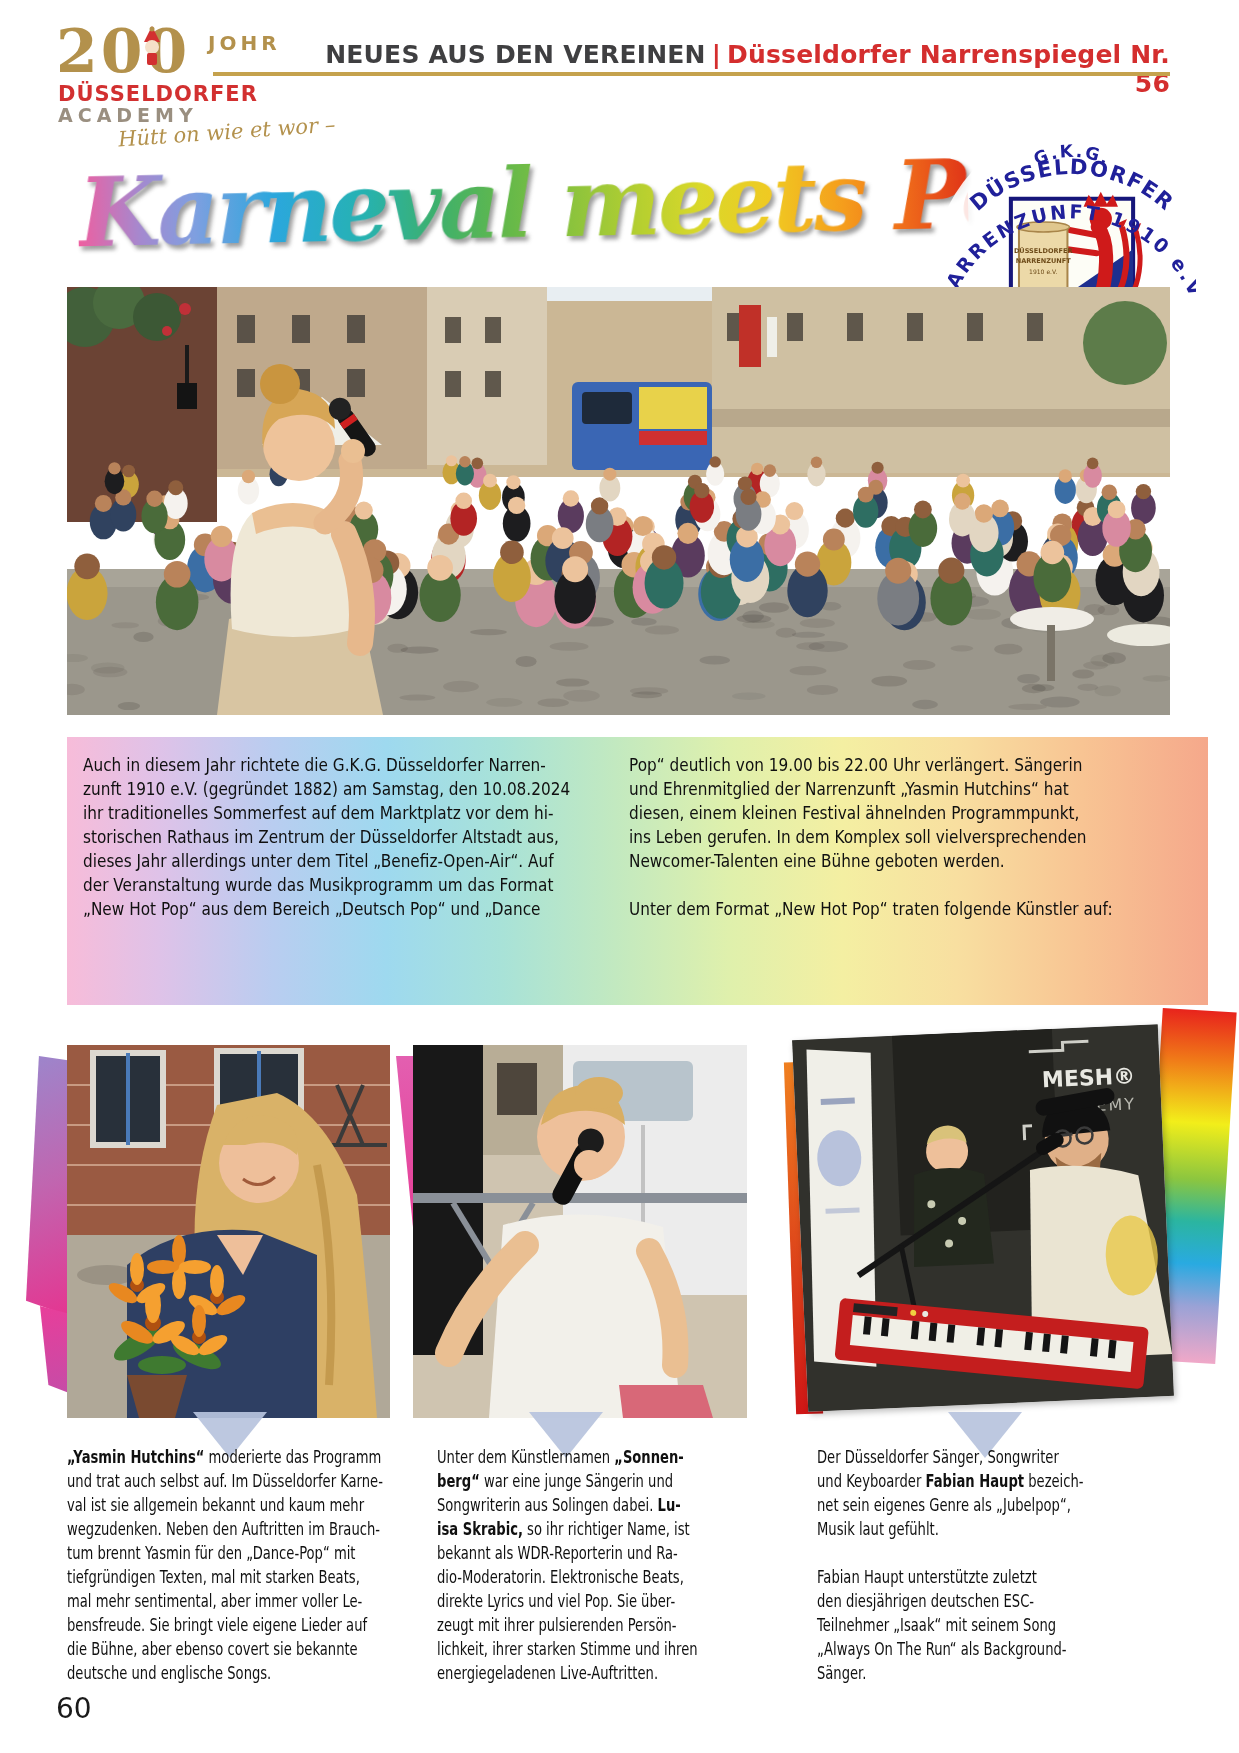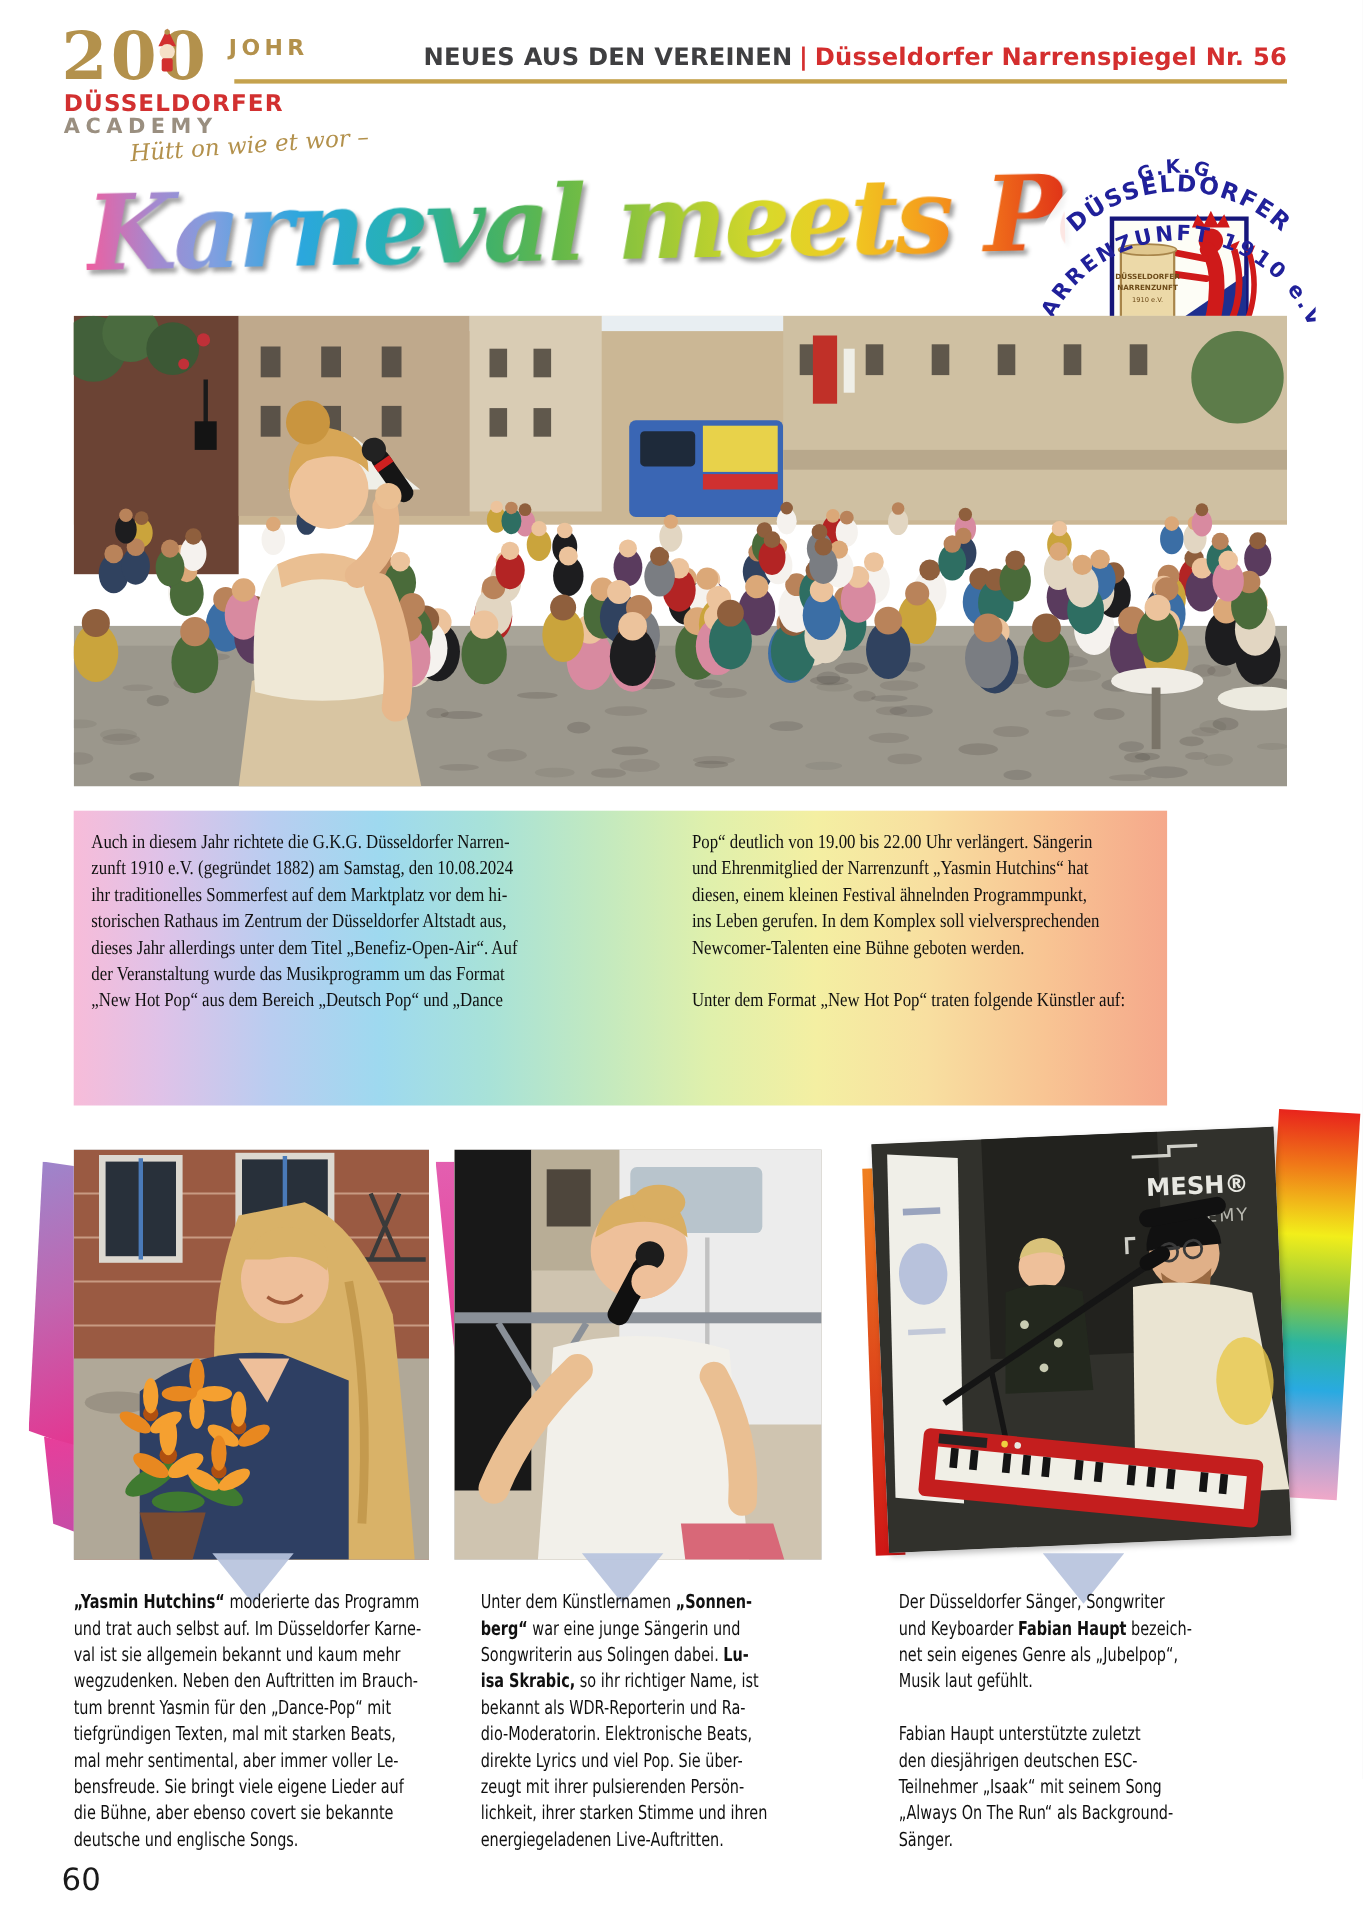--- a/index.html
+++ b/index.html
@@ -3,42 +3,42 @@
 <meta charset="utf-8">
 <style>
   html,body{margin:0;padding:0;background:#e8e8e8;}
   .page{position:relative;width:1239px;height:1753px;background:#ffffff;overflow:hidden;
         font-family:"DejaVu Sans",sans-serif;margin:0 auto;}
   .abs{position:absolute;}
 
   
   .mast-line{position:absolute;left:213px;top:72px;width:957px;height:4px;background:#c5a24d;}
   .mast-head{position:absolute;left:300px;top:40px;width:870px;text-align:right;
-             font-size:22px;font-weight:bold;letter-spacing:.2px;}
+             font-size:25px;font-weight:bold;letter-spacing:.2px;}
   .mast-section{color:#3f3f41;}
   .mast-div{color:#d42e2e;padding:0 6px;}
   .mast-pub{color:#d42e2e;}
   .logo-red{position:absolute;left:58px;top:82px;font-size:21px;font-weight:bold;color:#d23030;letter-spacing:1px;}
   .logo-gray{position:absolute;left:58px;top:104px;font-size:19px;font-weight:bold;color:#9a8f80;letter-spacing:5px;}
   .logo-motto{position:absolute;left:118px;top:120px;font-family:"DejaVu Serif",serif;font-style:italic;
               font-size:21px;color:#b3914c;transform:rotate(-4deg);}
 
   
   .title{position:absolute;left:78px;top:148px;width:890px;font-family:"DejaVu Serif",serif;
          font-style:italic;font-weight:bold;font-size:95px;letter-spacing:-3px;white-space:nowrap;
          background:linear-gradient(90deg,#ee5fa0 0%,#a489cf 7%,#7f9fe0 13%,#2ba7dd 22%,#26b2b2 32%,
            #3cb06e 40%,#63b84a 48%,#8ec43c 56%,#b5cf30 63%,#dad82a 70%,#f0c922 78%,#f59d1c 86%,
            #ef6b1a 93%,#e03418 100%);
          -webkit-background-clip:text;background-clip:text;color:transparent;
          filter:drop-shadow(3px 4px 2px rgba(40,40,40,.45));transform:rotate(-1.2deg);}
 
   
-  .intro-panel{position:absolute;left:67px;top:737px;width:994px;height:268px;
+  .intro-panel{position:absolute;left:67px;top:737px;width:1141px;height:268px;
     background:linear-gradient(90deg,#f7bcd9 0%,#dfc2e8 8%,#b9cdf0 18%,#9ed9ef 28%,#a8e2d8 38%,
-      #c2e9c0 48%,#dff0ac 58%,#f4efa2 68%,#f8dfa0 78%,#f8c493 89%,#f5a88b 100%);font-family:Liberation Serif, serif;}
+      #c2e9c0 48%,#dff0ac 58%,#f4efa2 68%,#f8dfa0 78%,#f8c493 89%,#f5a88b 100%);}
   .cond{transform-origin:0 0;white-space:nowrap;color:#101010;}
   .intro-col{position:absolute;top:16px;font-size:18px;line-height:24px;transform:scaleX(.85);}
 
   
   .bcol{position:absolute;top:1445px;font-size:17.5px;line-height:24px;transform:scaleX(.75);
         transform-origin:0 0;white-space:nowrap;color:#101010;}
   strong{font-weight:bold;}
 
   
   .photo{position:absolute;overflow:hidden;background:#ccc;}

